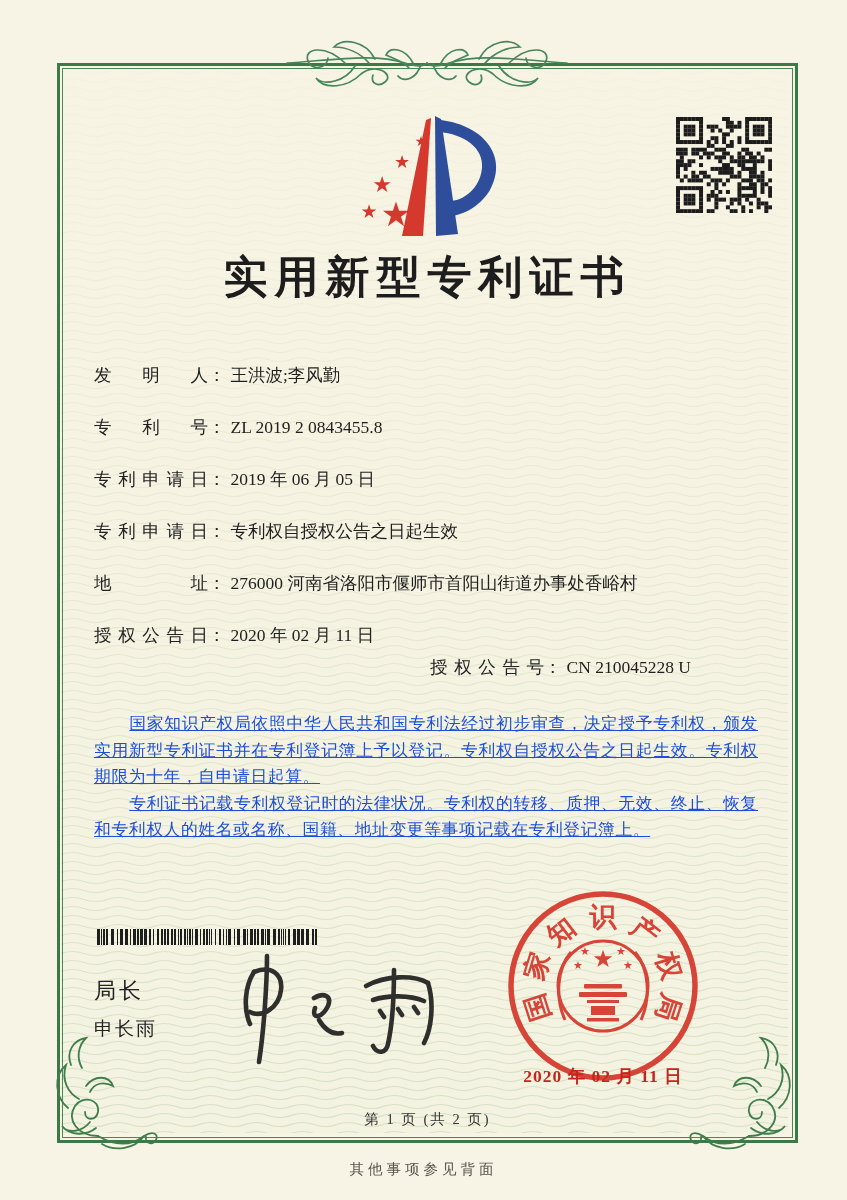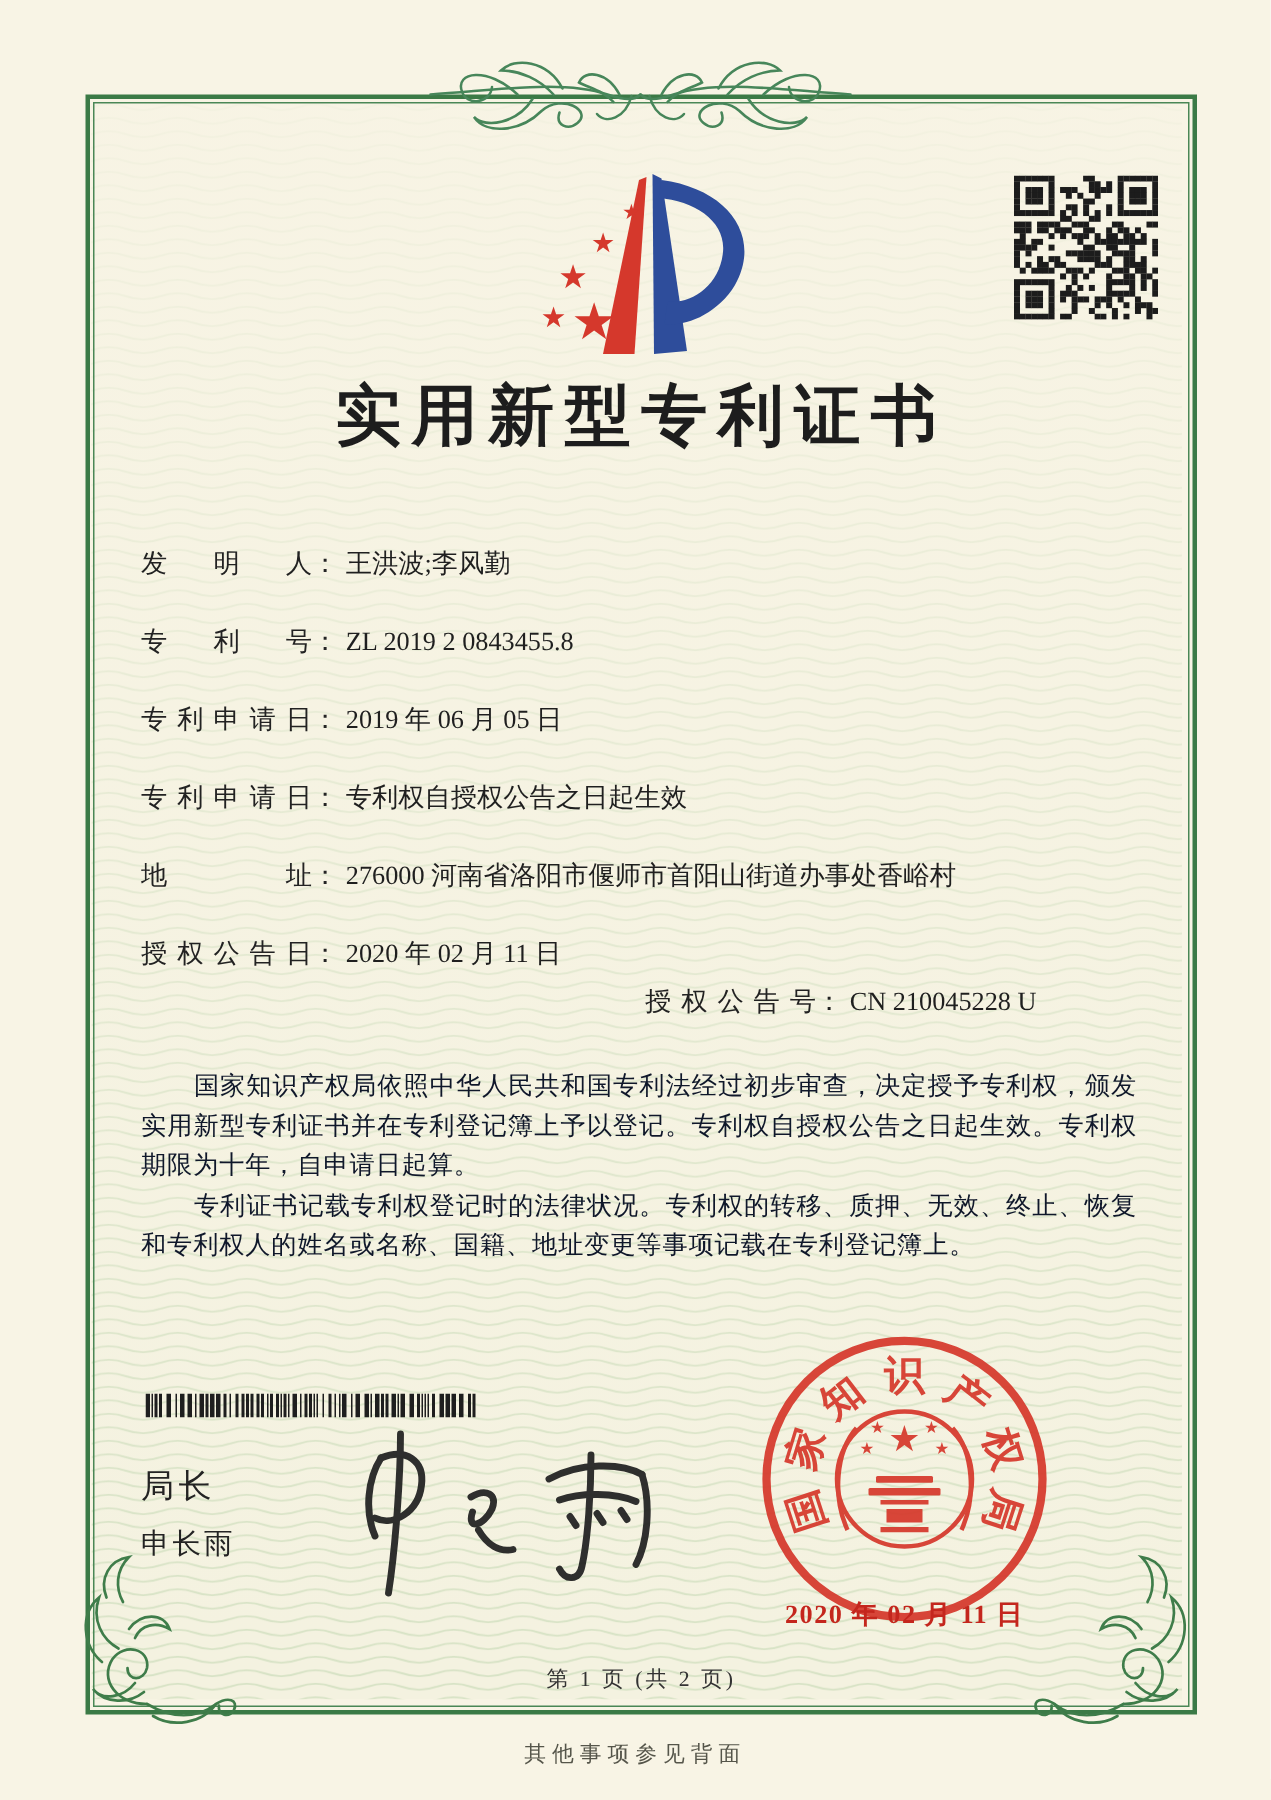--- a/index.html
+++ b/index.html
@@ -37,21 +37,21 @@
   .flabel{
     display:inline-block; width:114px; vertical-align:top;
     text-align:justify; text-align-last:justify; color:#222;
   }
   .fcolon{ display:inline-block; }
   .fvalue{ margin-left:5px; color:#1f1f1f; }
   .grant-right{ position:absolute; left:336px; top:0;margin-top:32px; }
   .paras{
     position:absolute; left:94px; top:711px; width:664px;
     font-size:16.8px; line-height:26.6px; letter-spacing:0.6px;
-    text-align:justify; color:#0f172a;
+    text-align:justify; color:#1d4ed8;text-decoration:underline;
   }
   .paras p{ margin:0; text-indent:2.1em; }
   .barcode{
     position:absolute; left:97px; top:929px; width:222px; height:16px;
     font-size:0; white-space:nowrap; overflow:hidden;
   }
   .barcode i{ display:inline-block; height:100%; }
   .signer-title{
     position:absolute; left:94px; top:976px; font-size:22px; letter-spacing:3px;
     font-family:"Liberation Sans","DejaVu Sans",sans-serif; font-weight:500; color:#232323;

